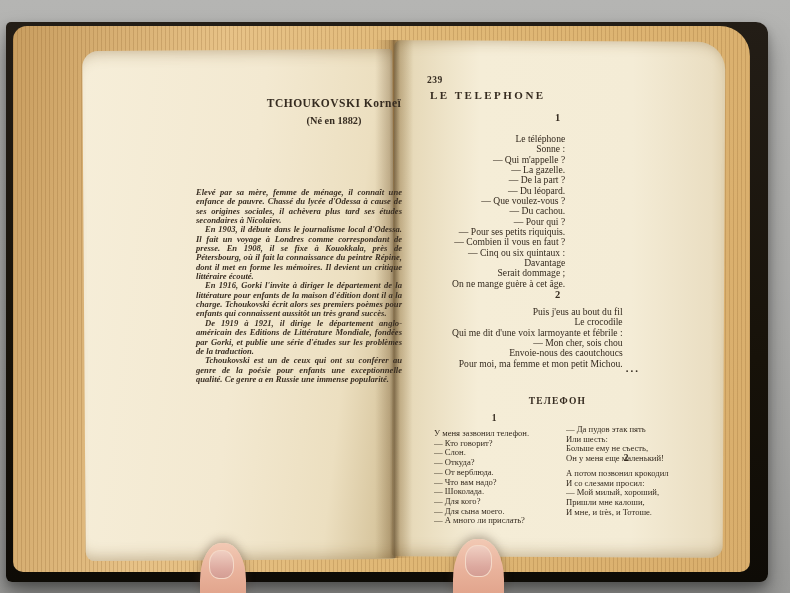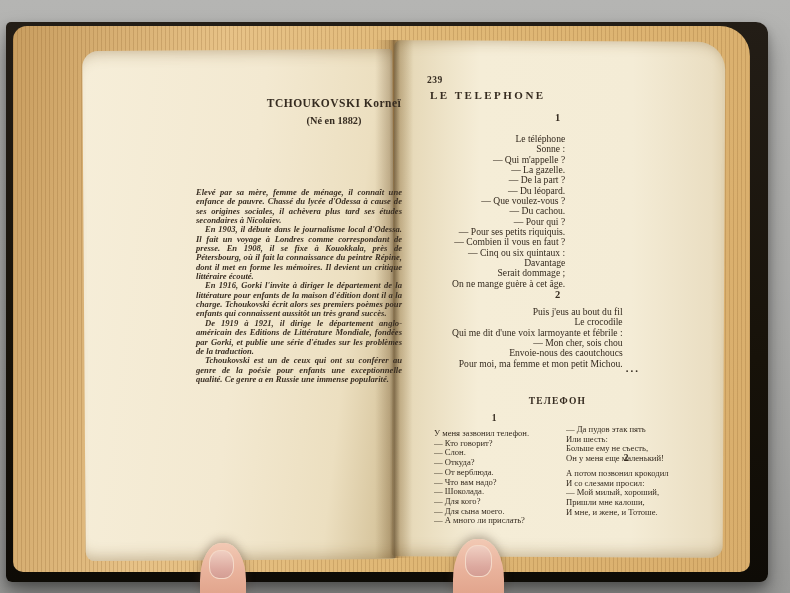--- a/index.html
+++ b/index.html
@@ -137,21 +137,21 @@
       <div class="pline">Или шесть:</div>
       <div class="pline">Больше ему не съесть,</div>
       <div class="pline">Он у меня еще маленький!</div>
     </div>
   <div class="txt ru-num ru-s2">2</div>
   <div class="txt ru ru-col2b">
       <div class="pline">А потом позвонил крокодил</div>
       <div class="pline">И со слезами просил:</div>
       <div class="pline">— Мой милый, хороший,</div>
       <div class="pline">Пришли мне калоши,</div>
-      <div class="pline">И мне, и жене, и Тотоше.</div>
+      <div class="pline">И мне, и très, и Тотоше.</div>
     </div>
 
   <div class="thumb thumb-left">
     <div class="nail"></div>
   </div>
   <div class="thumb thumb-right">
     <div class="nail"></div>
   </div>
 
 </div>

